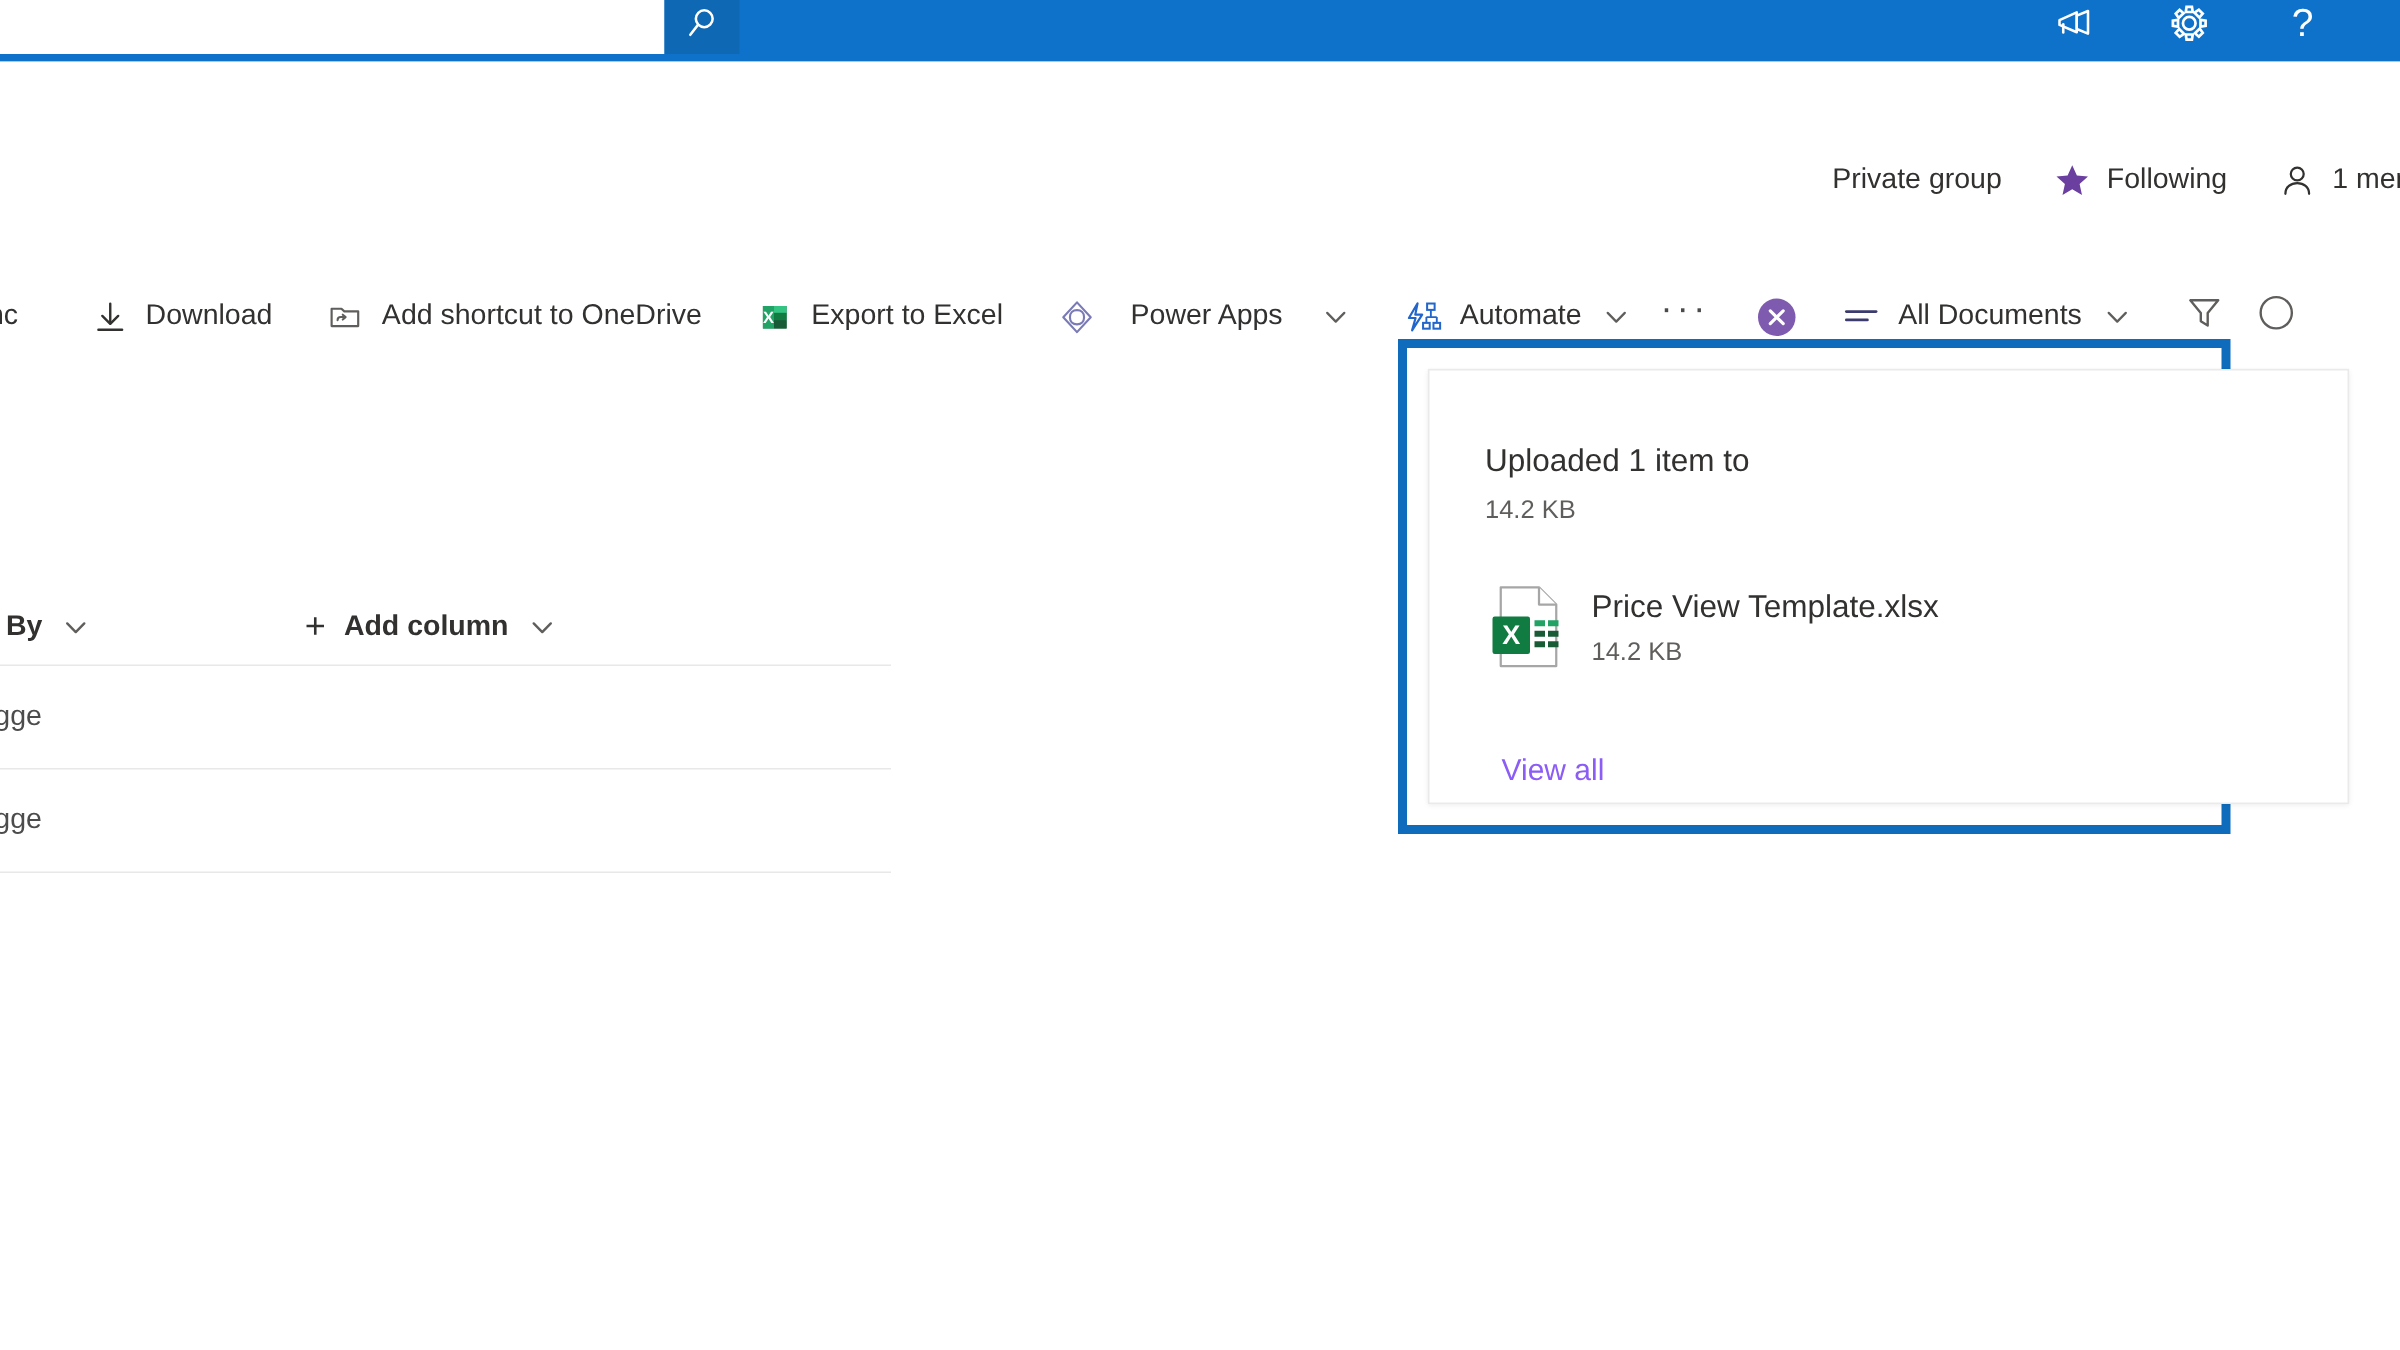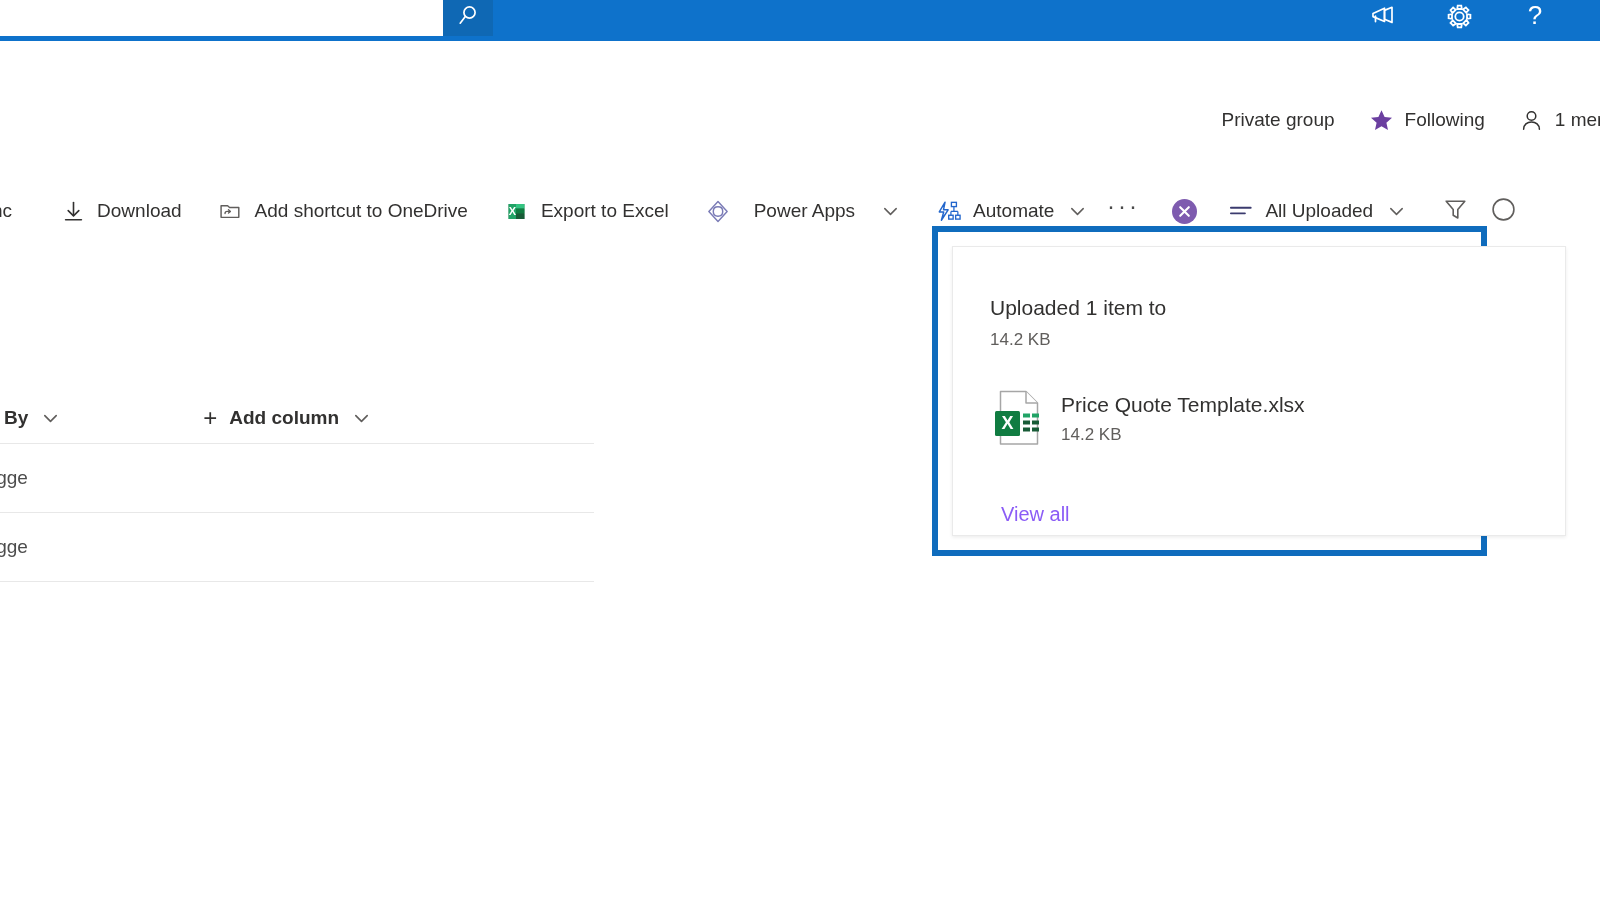--- a/index.html
+++ b/index.html
@@ -511,21 +511,21 @@
       </svg>
     </div>
 
     <div class="cmd" style="margin-left:0px;">
       <span class="cmd-icon">
         <svg width="27" height="22" viewBox="0 0 27 22">
           <line x1="3.0" y1="7.6" x2="23.6" y2="7.6" stroke="#3B3B6E" stroke-width="1.9" stroke-linecap="round"></line>
           <line x1="3.0" y1="13.4" x2="17.6" y2="13.4" stroke="#3B3B6E" stroke-width="1.9" stroke-linecap="round"></line>
         </svg>
       </span>
-      <span>All Uploaded</span>
+      <span>All Documents</span>
       <span class="chev">
         <svg width="19" height="19" viewBox="0 0 19 19">
           <path d="M3.8 6.6 L9.5 12.4 L15.2 6.6" fill="none" stroke="#605e5c" stroke-width="1.5" stroke-linecap="round" stroke-linejoin="round"></path>
         </svg>
       </span>
     </div>
 
     <div class="icon-btn" style="margin-left:16px;">
       <span>
         <svg width="29" height="29" viewBox="0 0 29 29">
@@ -597,21 +597,21 @@
             <text x="14.5" y="40.0" font-family="Liberation Sans, sans-serif" font-size="18" font-weight="bold" fill="#ffffff" text-anchor="middle">X</text>
             <rect x="30.0" y="24.5" width="7.0" height="4.0" fill="#21A366"></rect>
             <rect x="39.0" y="24.5" width="7.0" height="4.0" fill="#21A366"></rect>
             <rect x="30.0" y="31.5" width="7.0" height="4.0" fill="#185C37"></rect>
             <rect x="39.0" y="31.5" width="7.0" height="4.0" fill="#185C37"></rect>
             <rect x="30.0" y="38.5" width="7.0" height="4.0" fill="#185C37"></rect>
             <rect x="39.0" y="38.5" width="7.0" height="4.0" fill="#185C37"></rect>
           </svg>
         </div>
         <div class="file-text">
-          <div class="file-name">Price Quote Template.xlsx</div>
+          <div class="file-name">Price View Template.xlsx</div>
           <div class="file-size">14.2 KB</div>
         </div>
       </div>
 
       <div class="callout-viewall">View all</div>
     </div>
   </div>
 
 </div>
 

